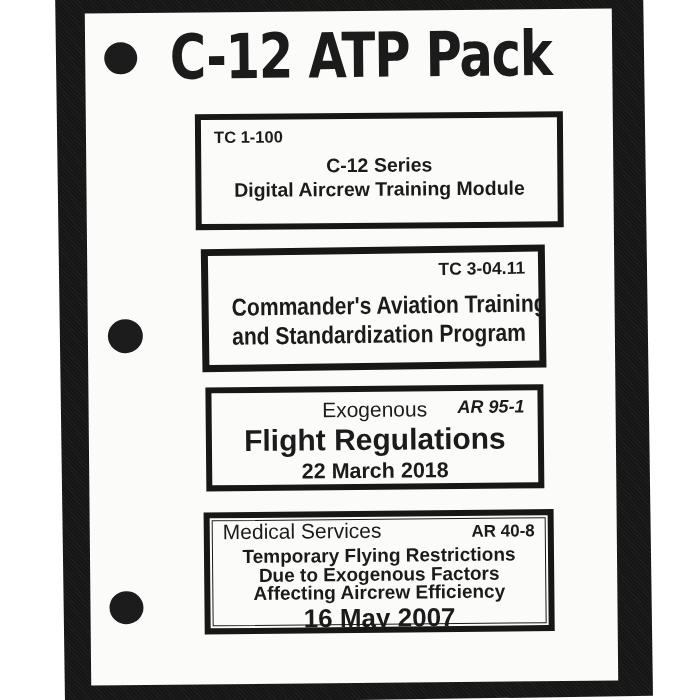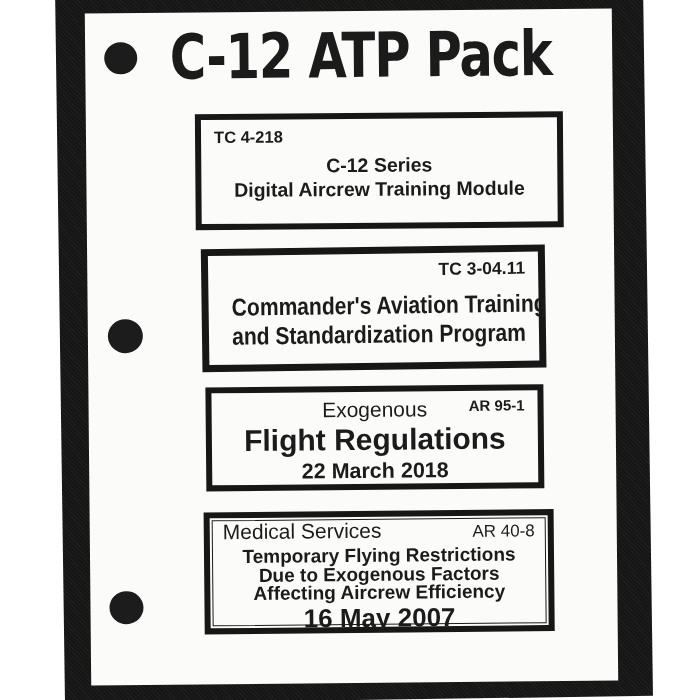--- a/index.html
+++ b/index.html
@@ -64,27 +64,27 @@
 
   .box2 .box-head{justify-content:flex-end;font-size:17.5px;padding:6px 13px 0;}
   .box2 .lines{margin-top:11px;}
   .line-b2{
     text-align:center;font-weight:bold;font-size:24.5px;line-height:1.18;
     transform:scaleX(0.86);transform-origin:center;
     white-space:nowrap;
   }
 
   .aviation-row{position:relative;text-align:center;font-size:21px;font-weight:normal;padding-top:6px;line-height:1.1;}
-  .box3 .doc-num-abs{position:absolute;right:13px;top:7px;font-weight:bold;font-size:15px;}
+  .box3 .doc-num-abs{position:absolute;right:13px;top:7px;font-weight:bold;font-size:18px;font-style:italic;}
   .reg-title{text-align:center;font-weight:bold;font-size:30px;line-height:1.05;margin-top:3px;}
   .reg-date3{text-align:center;font-weight:bold;font-size:21.5px;margin-top:3px;}
 
   .box4 .box-head{padding:3px 13px 0;align-items:baseline;}
   .med-cat{font-weight:normal;font-size:21px;line-height:1.05;}
-  .box4 .doc-num{font-weight:normal;font-size:17px;}
+  .box4 .doc-num{font-weight:bold;font-size:17px;}
   .box4 .lines{margin-top:4px;}
   .line-b4{text-align:center;font-weight:bold;font-size:19px;line-height:0.96;}
   .reg-date4{text-align:center;font-weight:bold;font-size:26px;line-height:1;margin-top:3px;}
 </style>
 </head>
 <body style="--binder-color: #161616; --page-color: #fbfbfa; --ink-color: #1b1b1b;">
 
 <div class="scene">
 
   <div class="backdrop"></div>
@@ -92,21 +92,21 @@
   <div class="page">
 
     <div class="hole hole1"></div>
     <div class="hole hole2"></div>
     <div class="hole hole3"></div>
 
     <h1 class="title">C-12 ATP Pack</h1>
 
     <div class="box box1">
       <div class="box-head">
-        <span>TC 4-218</span>
+        <span>TC 1-100</span>
       </div>
       <div class="lines">
         <div class="line-b1">C-12 Series</div>
         <div class="line-b1">Digital Aircrew Training Module</div>
       </div>
     </div>
 
     <div class="box box2">
       <div class="box-head">
         <span>TC 3-04.11</span>

